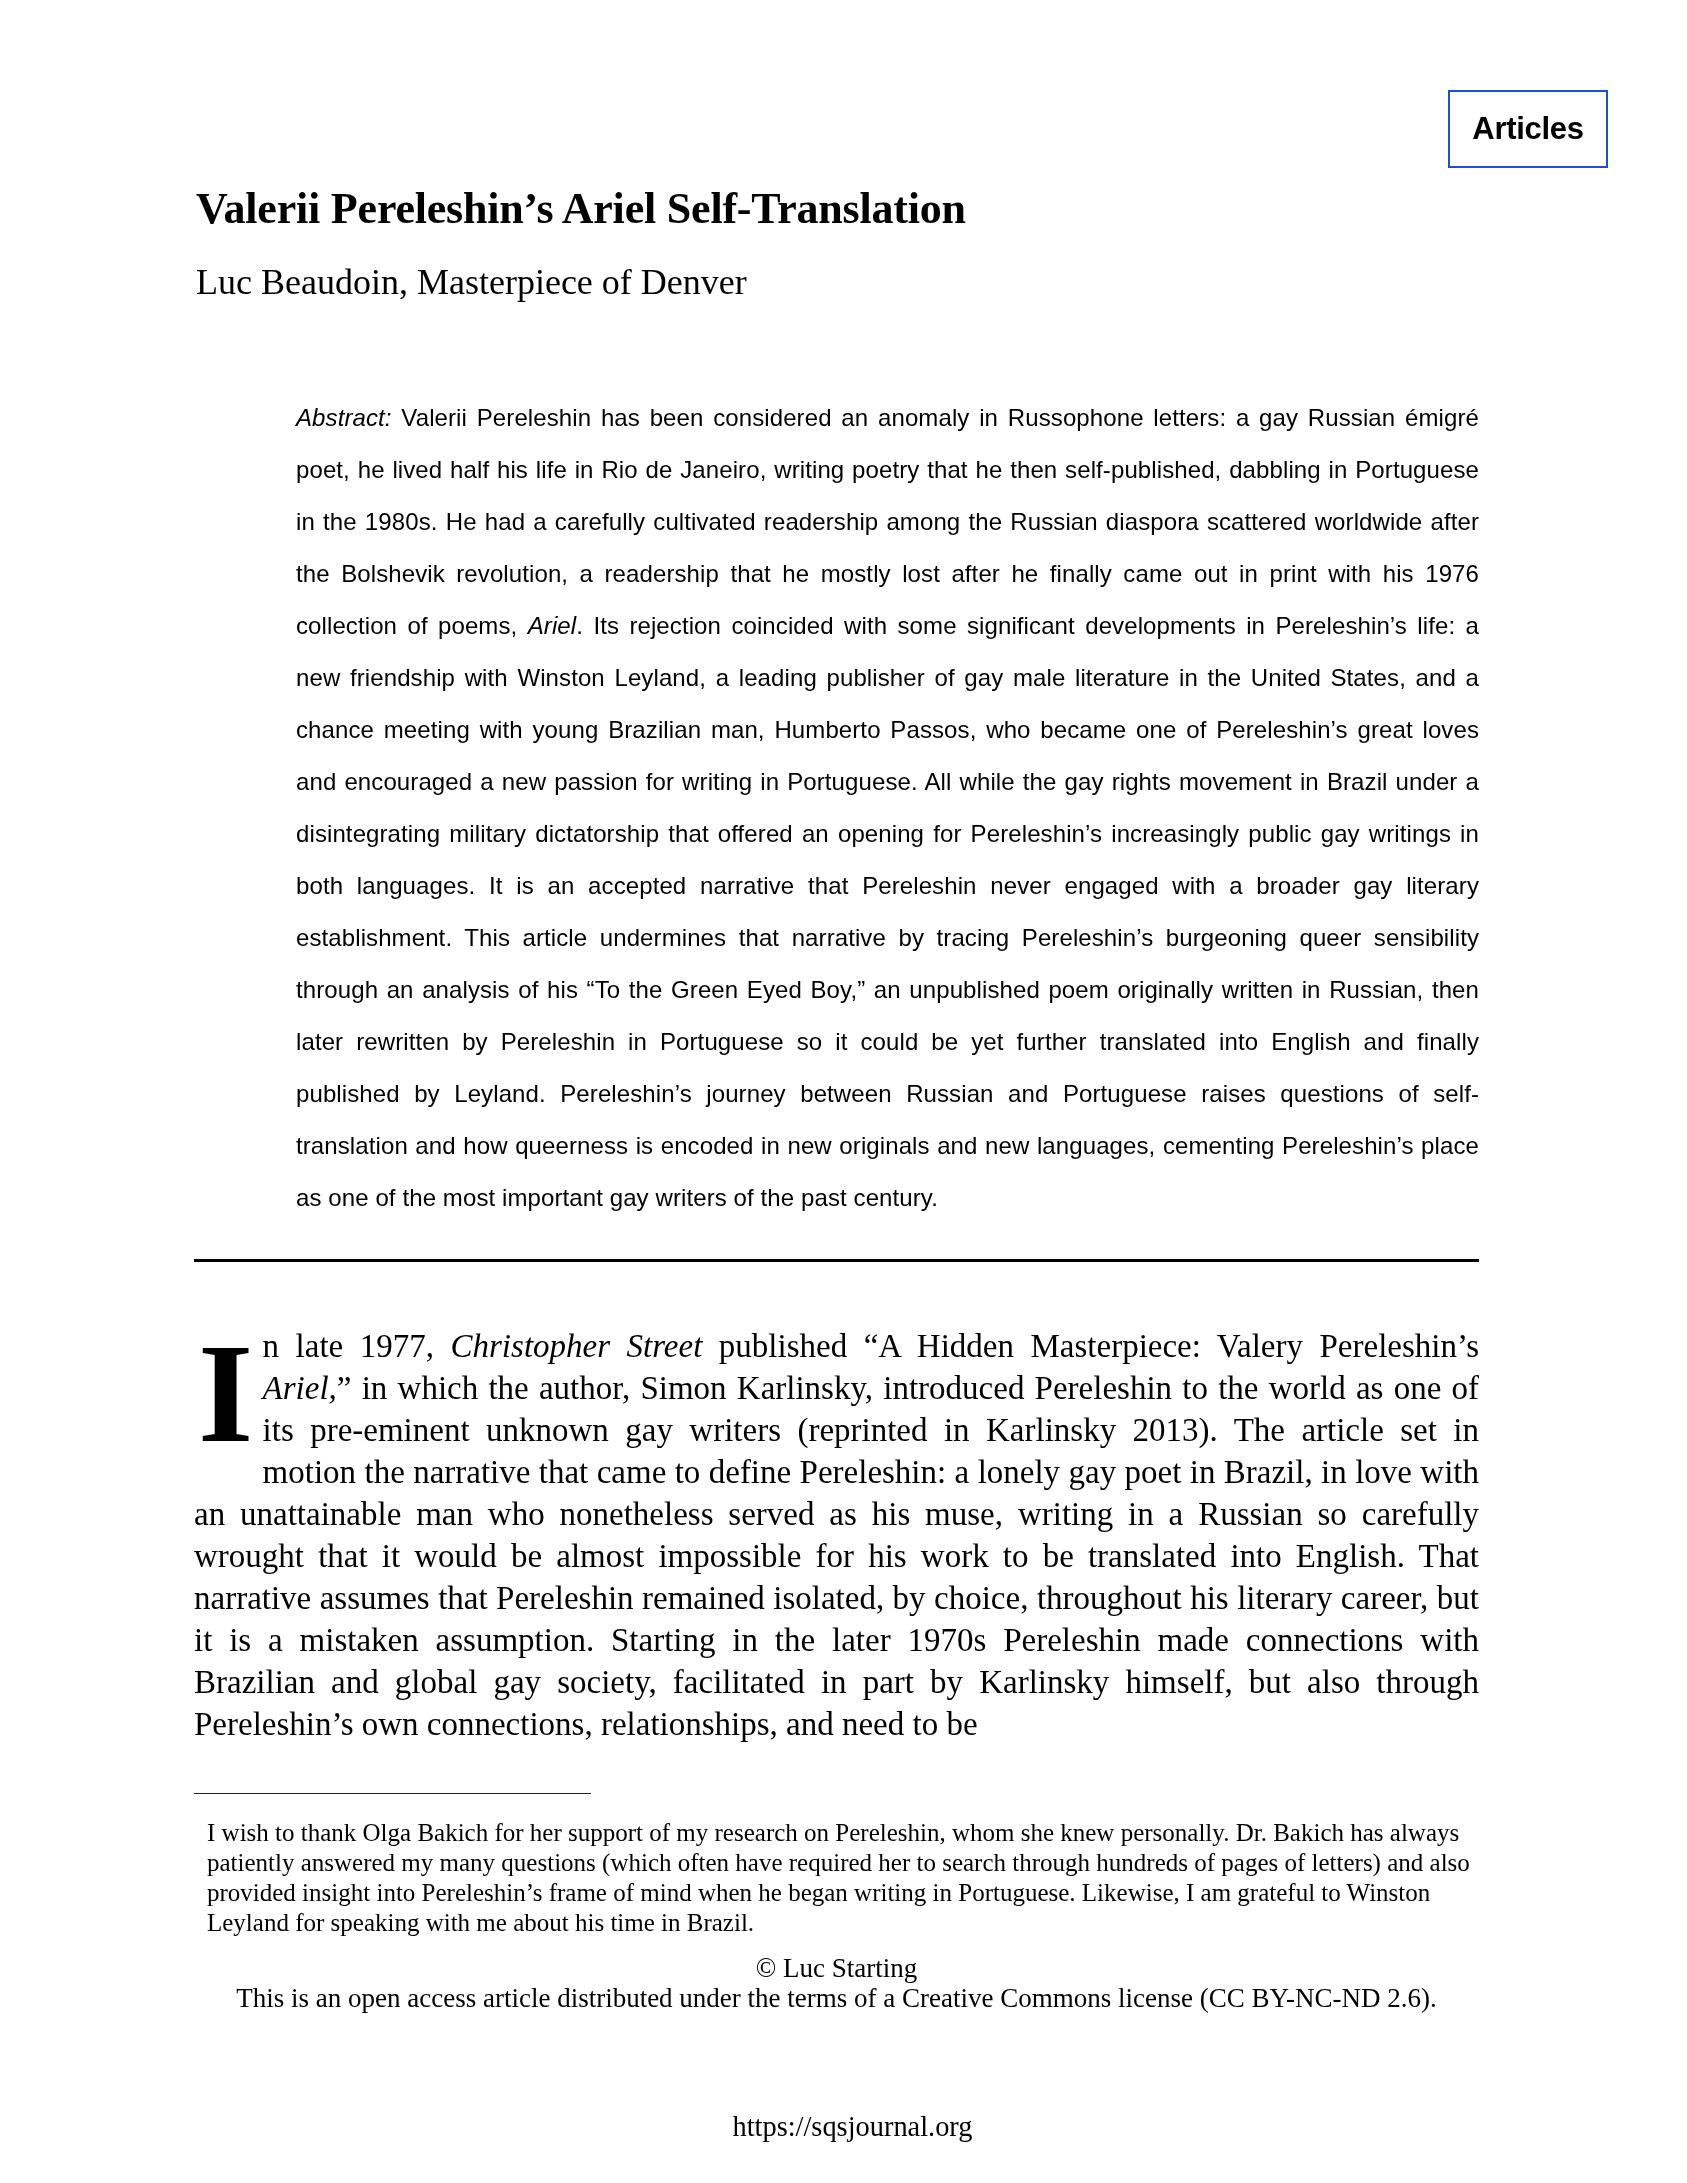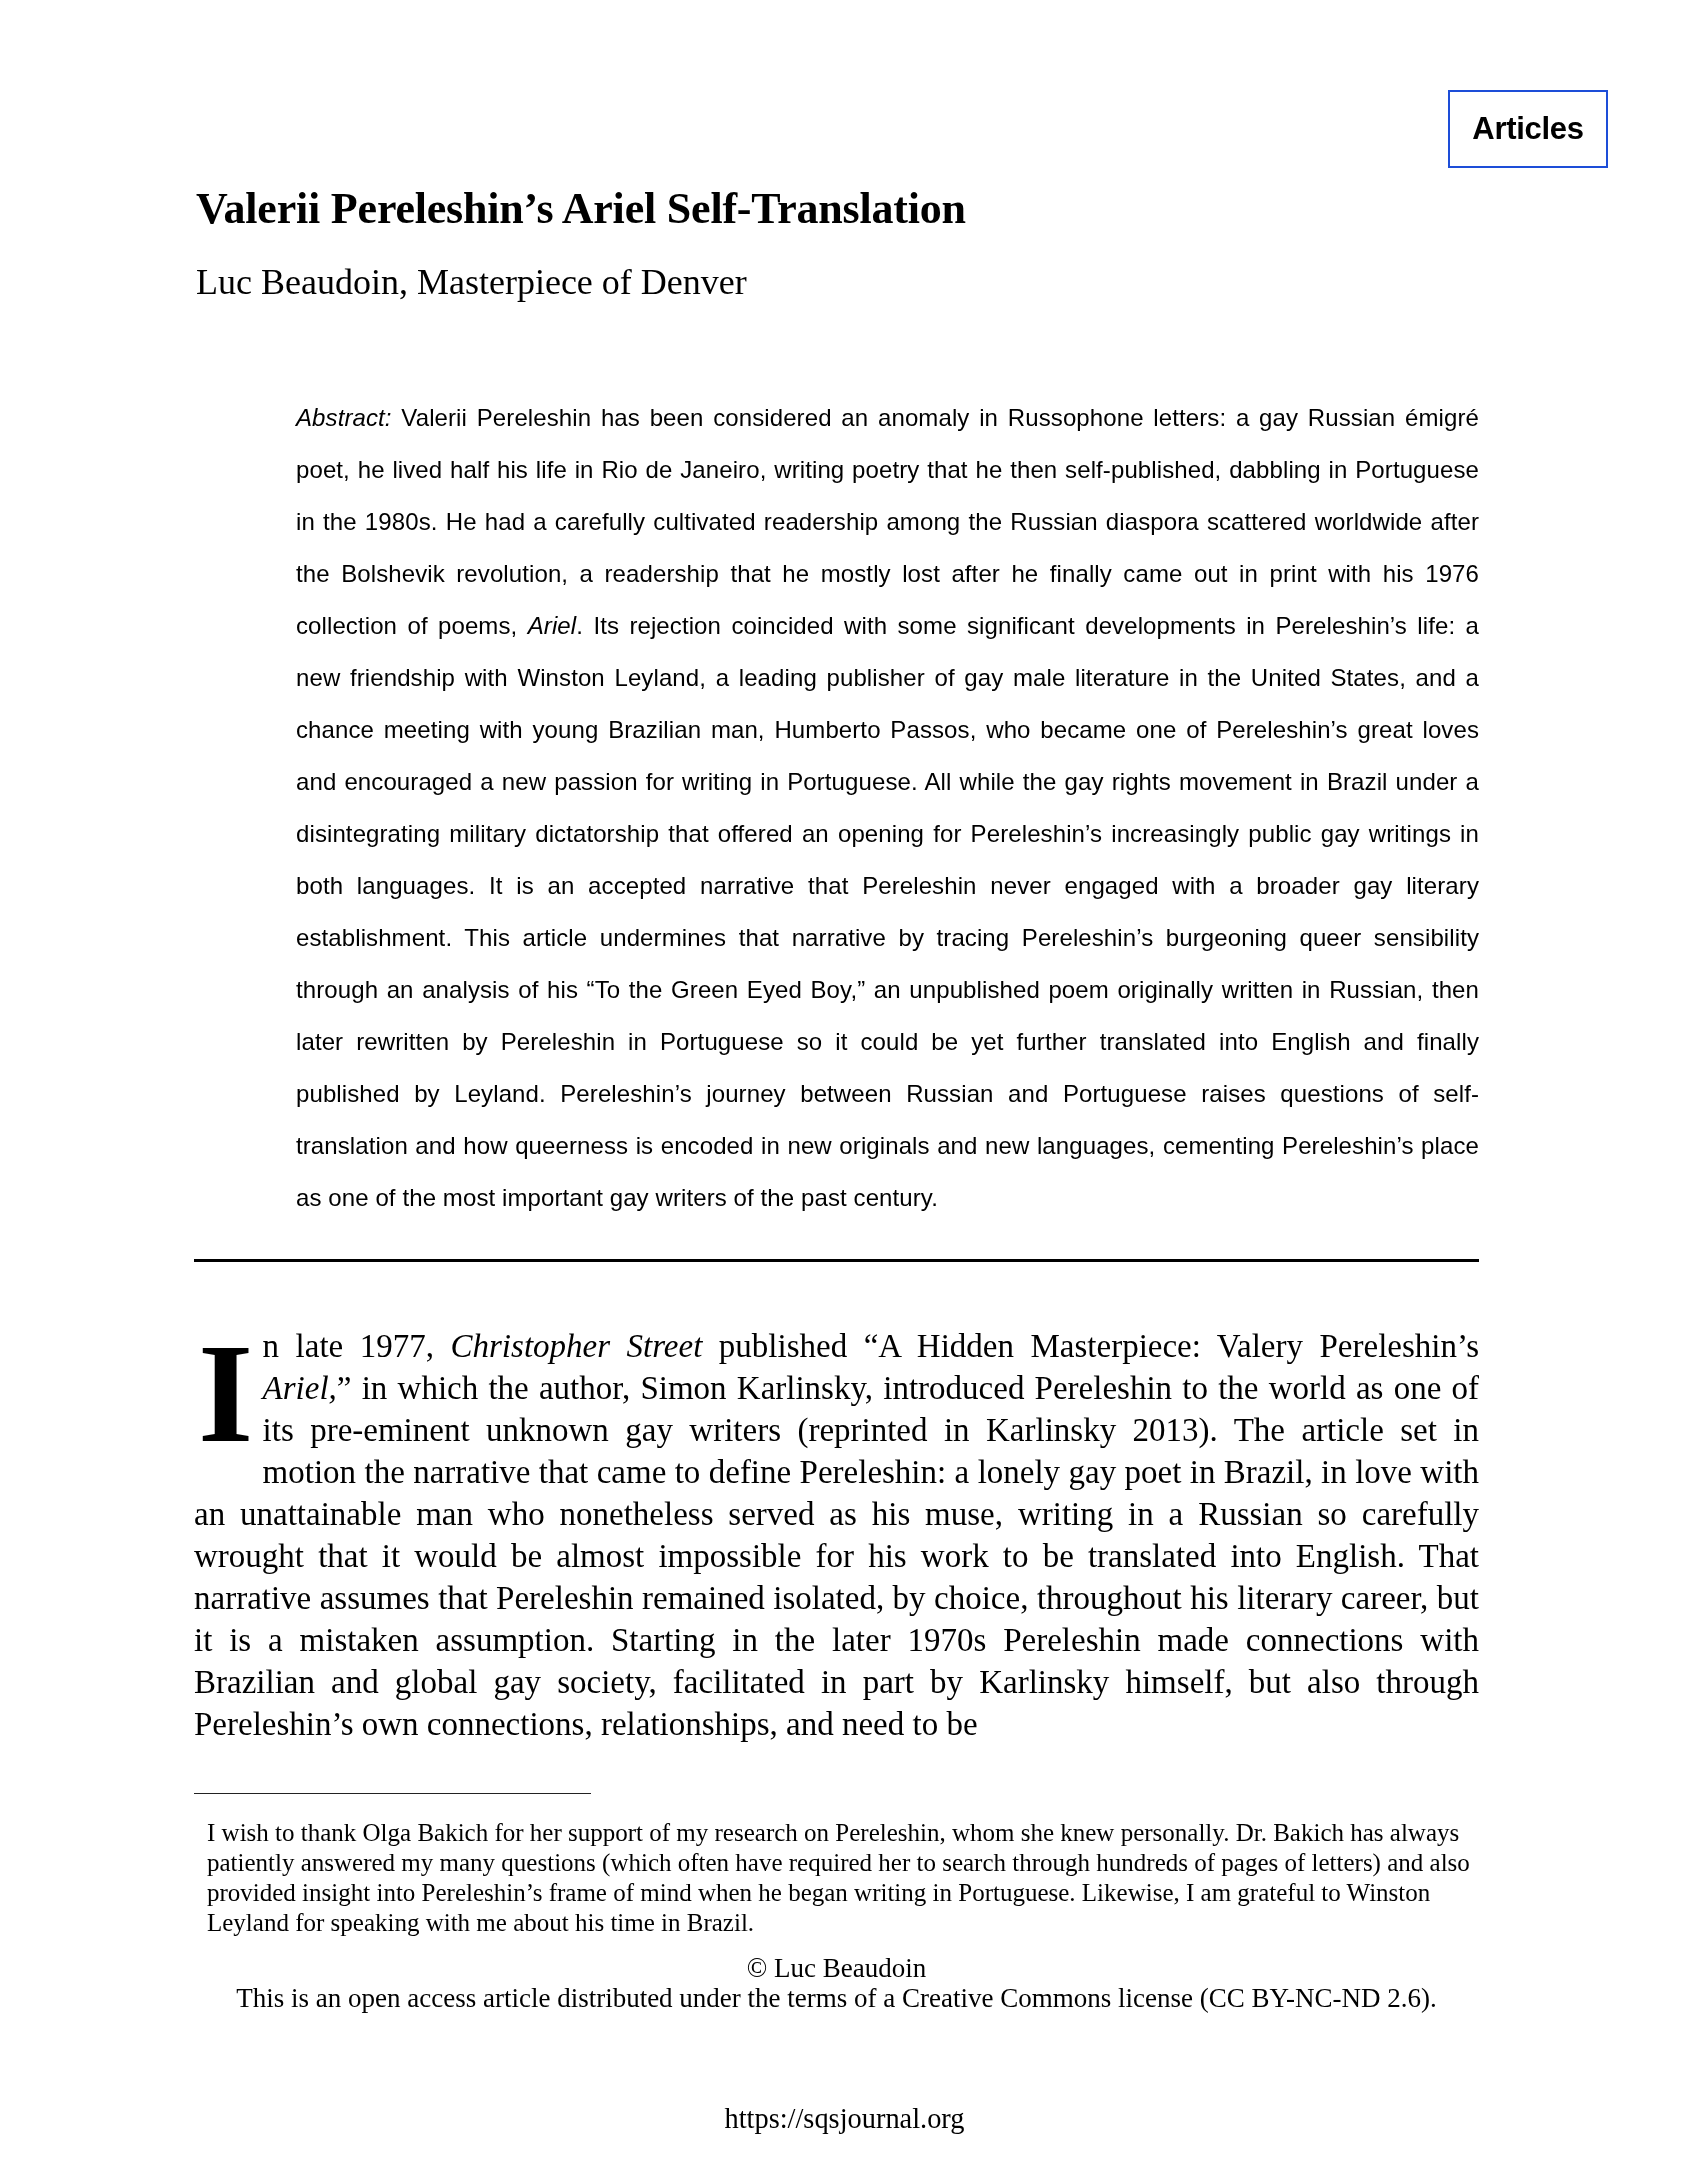--- a/index.html
+++ b/index.html
@@ -48,21 +48,21 @@
   }
   .copyright {
     position: absolute; left: 194px; top: 1952px; width: 1285px; margin: 0; text-align: center;
     font-family: "Liberation Serif", serif; font-size: 27px; line-height: 32px;
   }
   .license {
     position: absolute; left: 220px; top: 1983px; width: 1233px; margin: 0; text-align: center;
     font-family: "Liberation Serif", serif; font-size: 27px; line-height: 31px;
   }
   .url {
-    position: absolute; left: 194px; top: 2094px; width: 1285px; margin: 8px; text-align: center;
+    position: absolute; left: 194px; top: 2094px; width: 1285px; margin: 16px; text-align: center;
     font-family: "Liberation Serif", serif; font-size: 28.4px; line-height: 33px;
   }
 </style>
 </head>
 <body>
 
 <div class="section-box">
   <span>Articles</span>
 </div>
 
@@ -71,16 +71,16 @@
 
 <p class="abstract"><span class="lbl">Abstract:</span><span> Valerii Pereleshin has been considered an anomaly in Russophone letters: a gay Russian émigré poet, he lived half his life in Rio de Janeiro, writing poetry that he then self-published, dabbling in Portuguese in the 1980s. He had a carefully cultivated readership among the Russian diaspora scattered worldwide after the Bolshevik revolution, a readership that he mostly lost after he finally came out in print with his 1976 collection of poems, </span><em>Ariel</em><span>. Its rejection coincided with some significant developments in Pereleshin’s life: a new friendship with Winston Leyland, a leading publisher of gay male literature in the United States, and a chance meeting with young Brazilian man, Humberto Passos, who became one of Pereleshin’s great loves and encouraged a new passion for writing in Portuguese. All while the gay rights movement in Brazil under a disintegrating military dictatorship that offered an opening for Pereleshin’s increasingly public gay writings in both languages. It is an accepted narrative that Pereleshin never engaged with a broader gay literary establishment. This article undermines that narrative by tracing Pereleshin’s burgeoning queer sensibility through an analysis of his “To the Green Eyed Boy,” an unpublished poem originally written in Russian, then later rewritten by Pereleshin in Portuguese so it could be yet further translated into English and finally published by Leyland. Pereleshin’s journey between Russian and Portuguese raises questions of self-translation and how queerness is encoded in new originals and new languages, cementing Pereleshin’s place as one of the most important gay writers of the past century.</span></p>
 
 <div class="rule-main"></div>
 
 <p class="body-text"><span class="dropcap">I</span><span>n late 1977, </span><em>Christopher Street</em><span> published “A Hidden Masterpiece: Valery Pereleshin’s </span><em>Ariel,</em><span>” in which the author, Simon Karlinsky, introduced Pereleshin to the world as one of its pre-eminent unknown gay writers (reprinted in Karlinsky 2013). The article set in motion the narrative that came to define Pereleshin: a lonely gay poet in Brazil, in love with an unattainable man who nonetheless served as his muse, writing in a Russian so carefully wrought that it would be almost impossible for his work to be translated into English. That narrative assumes that Pereleshin remained isolated, by choice, throughout his literary career, but it is a mistaken assumption. Starting in the later 1970s Pereleshin made connections with Brazilian and global gay society, facilitated in part by Karlinsky himself, but also through Pereleshin’s own connections, relationships, and need to be</span></p>
 
 <div class="rule-foot"></div>
 <p class="footnote">I wish to thank Olga Bakich for her support of my research on Pereleshin, whom she knew personally. Dr. Bakich has always patiently answered my many questions (which often have required her to search through hundreds of pages of letters) and also provided insight into Pereleshin’s frame of mind when he began writing in Portuguese. Likewise, I am grateful to Winston Leyland for speaking with me about his time in Brazil.</p>
 
-<p class="copyright">© Luc Beaudoin</p>
+<p class="copyright">© Luc Starting</p>
 <p class="license">This is an open access article distributed under the terms of a Creative Commons license (CC BY-NC-ND 2.6).</p>
 <p class="url">https://sqsjournal.org</p>
 
 
 </body></html>

